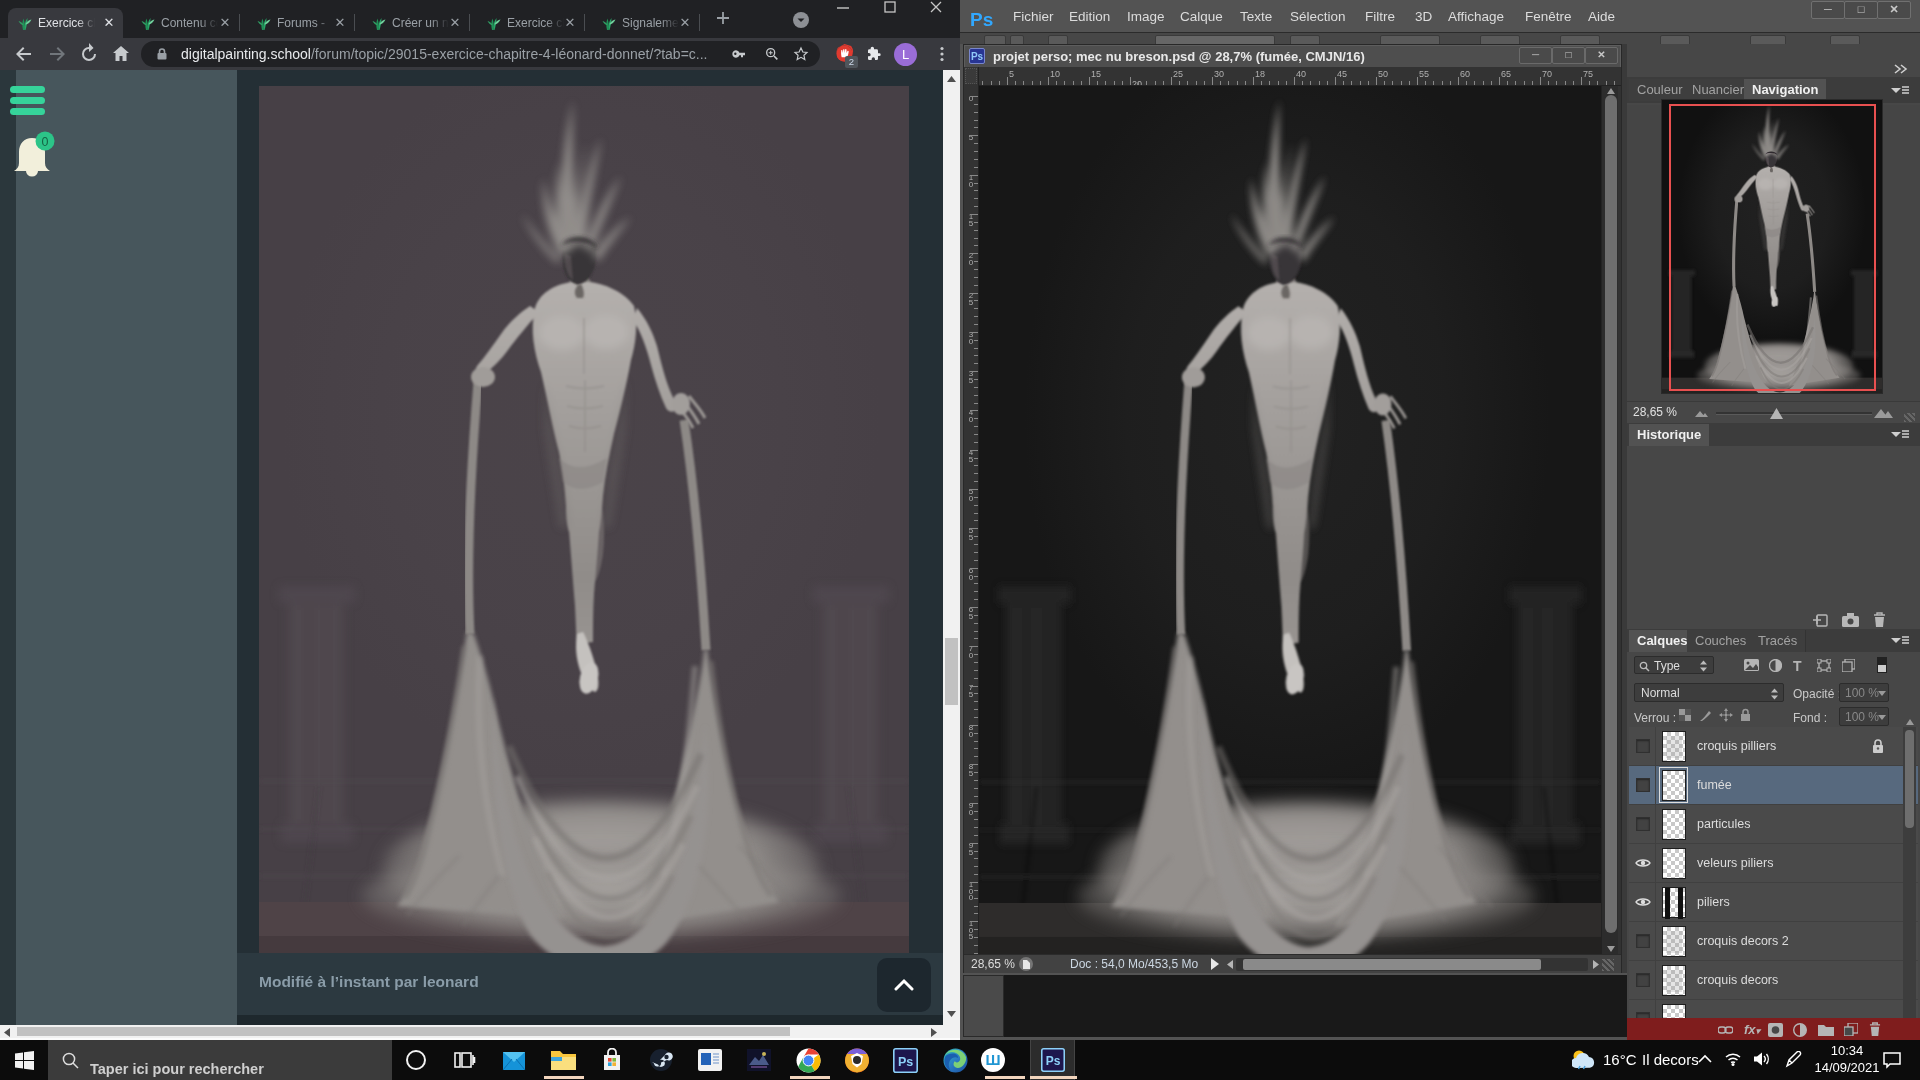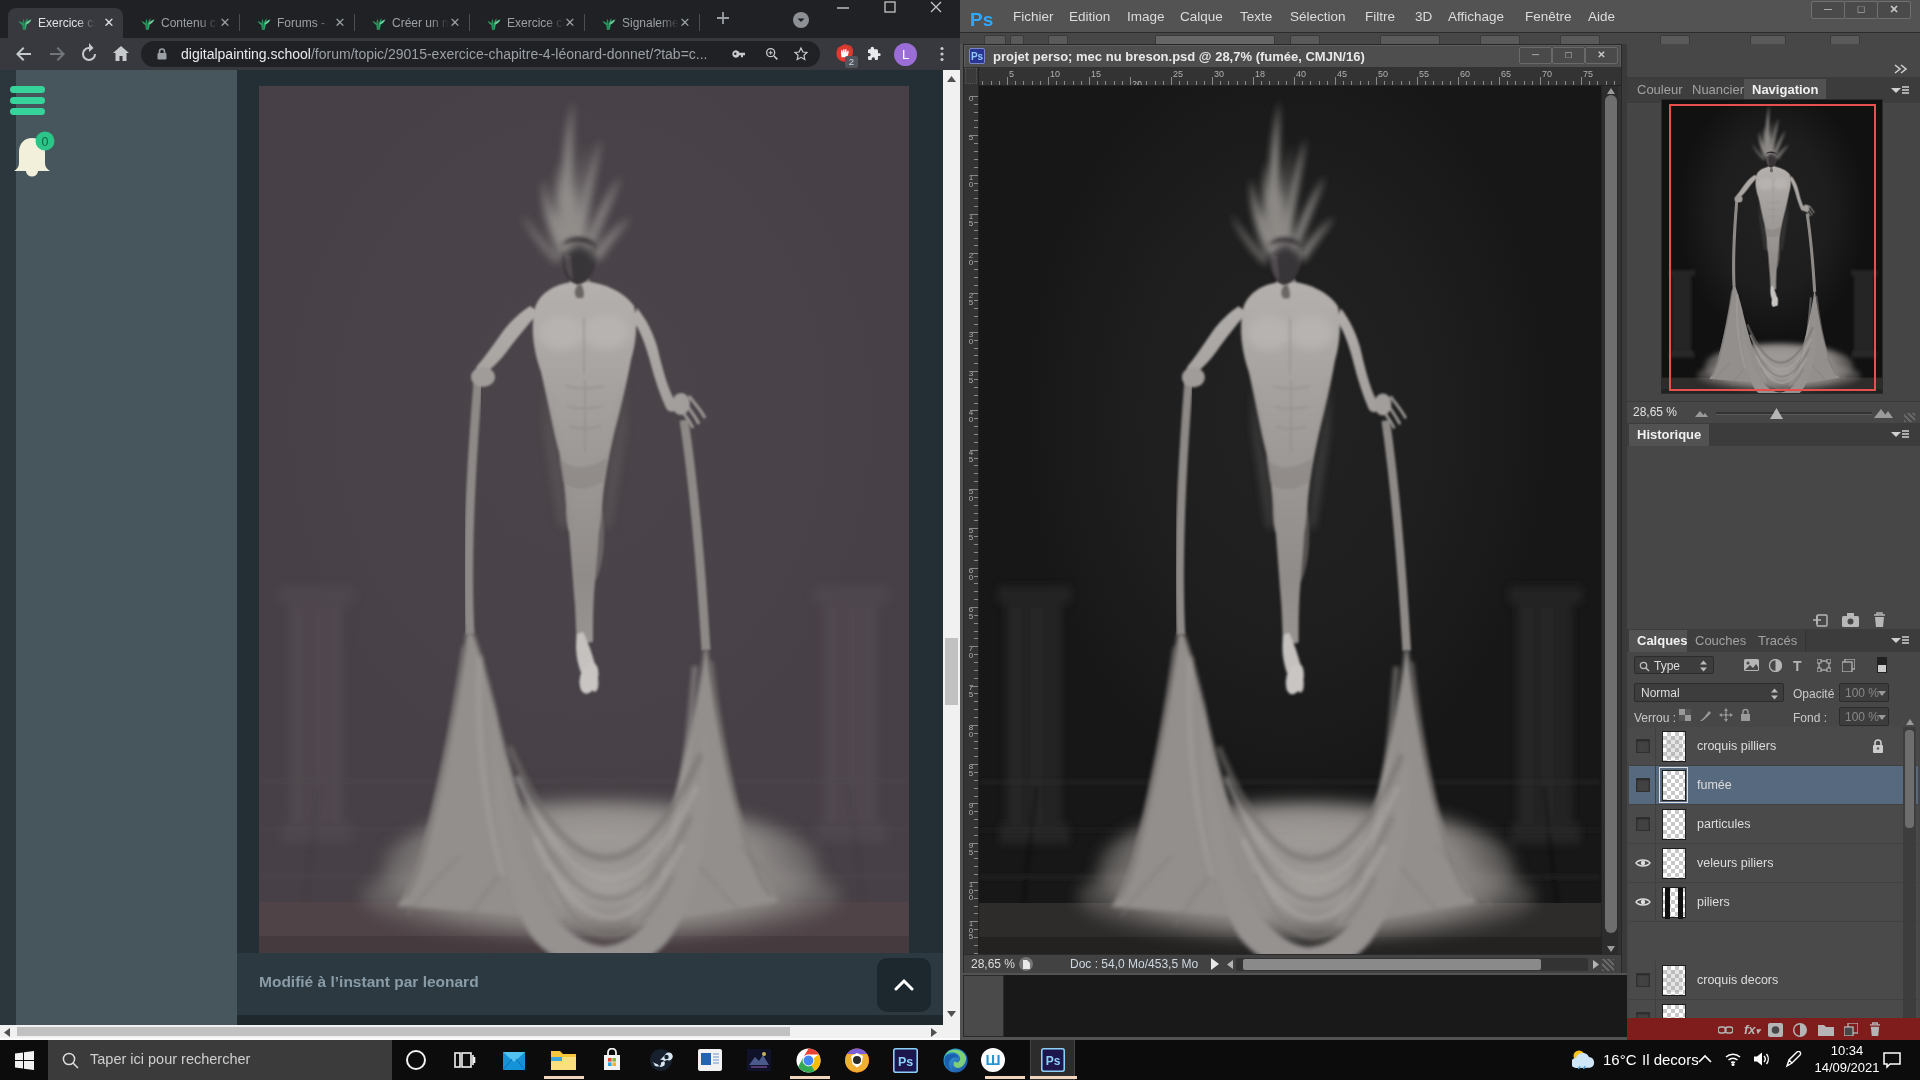--- a/index.html
+++ b/index.html
@@ -925,20 +925,29 @@
               <path d="M1,6 C4,2 12,2 15,6 C12,10 4,10 1,6 Z" fill="none" stroke="#ddd" stroke-width="1.3"></path>
               <circle cx="8" cy="6" r="2.2" fill="#ddd"></circle>
             </svg>
 <span class="lthumb">
 <span style="position:absolute;left:2px;top:0;width:5px;height:31px;background:#111;"></span>
               <span style="position:absolute;right:2px;top:0;width:5px;height:31px;background:#111;"></span>
 </span>
 <span class="lname">piliers</span>
 
 </div>
+<div class="lrow" style="top:195px">
+<div class="viscol"></div>
+            <span class="vischk"></span>
+<span class="lthumb">
+<span style="position:absolute;left:3px;top:4px;width:16px;height:22px;background:rgba(150,150,150,0.25);"></span>
+</span>
+<span class="lname">croquis decors 2</span>
+
+</div>
 <div class="lrow" style="top:234px">
 <div class="viscol"></div>
             <span class="vischk"></span>
 <span class="lthumb">
 <span style="position:absolute;left:3px;top:4px;width:16px;height:22px;background:rgba(150,150,150,0.25);"></span>
 </span>
 <span class="lname">croquis decors</span>
 
 </div>
 <div class="lrow" style="top:273px">
@@ -988,21 +997,21 @@
 </div>
 <div id="taskbar">
 <svg class="abs" style="left:15px;top:11px" width="19" height="19" viewBox="0 0 19 19">
         <path d="M0,2.6 L8,1.5 V9 H0 Z M9,1.35 L19,0 V9 H9 Z M0,10 H8 V17.5 L0,16.4 Z M9,10 H19 V19 L9,17.65 Z" fill="#f2f2f2"></path>
       </svg>
 <div id="tsearch">
 <svg class="abs" style="left:14px;top:12px" width="17" height="17" viewBox="0 0 17 17">
           <circle cx="7" cy="7" r="5.6" fill="none" stroke="#ddd" stroke-width="1.5"></circle>
           <path d="M11,11 L16,16" stroke="#ddd" stroke-width="1.5"></path>
         </svg>
-<span style="position:absolute;left:42px;top:11px;">Taper ici pour rechercher</span>
+<span style="position:absolute;left:42px;top:21px;font-weight:bold;">Taper ici pour rechercher</span>
 </div>
 <svg class="abs" style="left:404px;top:8px" width="24" height="24" viewBox="0 0 24 24">
         <circle cx="12" cy="12" r="9" fill="none" stroke="#f2f2f2" stroke-width="2"></circle>
       </svg>
 <svg class="abs" style="left:453px;top:8px" width="24" height="24" viewBox="0 0 24 24">
         <rect x="2" y="5" width="5" height="14" fill="none" stroke="#f2f2f2" stroke-width="1.6"></rect>
         <rect x="9" y="5" width="9" height="14" fill="none" stroke="#f2f2f2" stroke-width="1.6"></rect>
         <path d="M20,7 V17 M21.5,9 V15" stroke="#f2f2f2" stroke-width="1.6"></path>
       </svg>
 <svg class="abs" style="left:502px;top:9px" width="24" height="22" viewBox="0 0 24 22">

